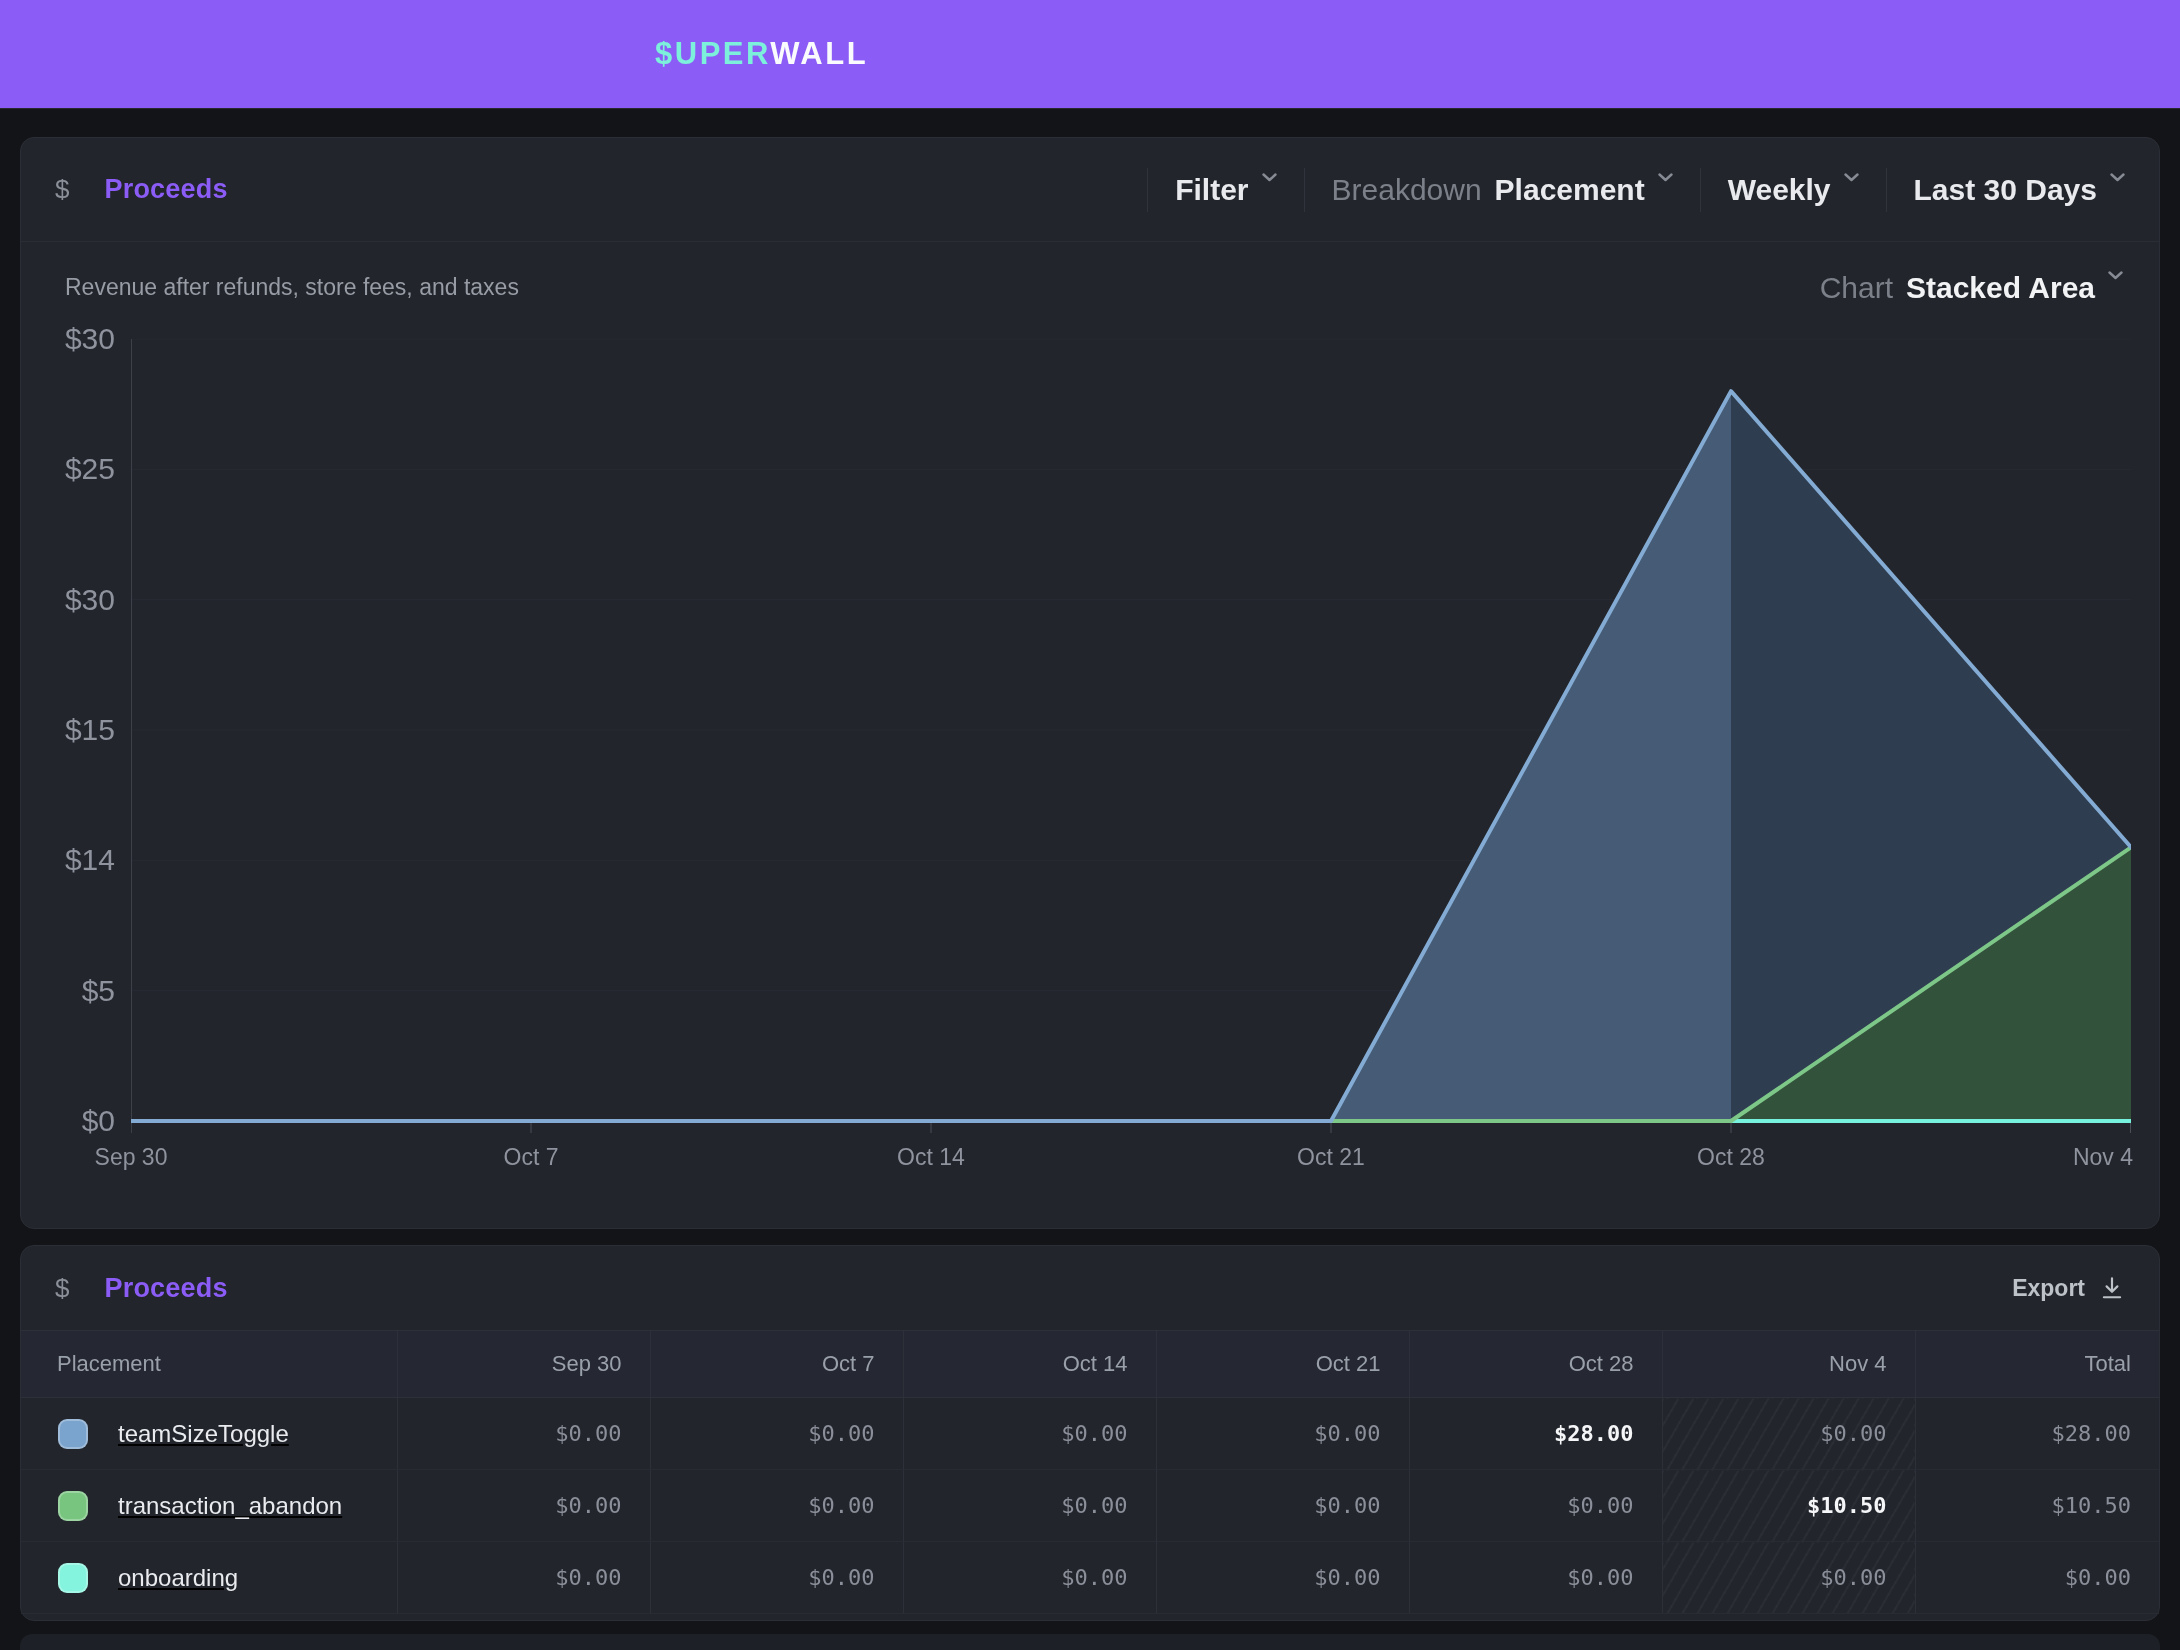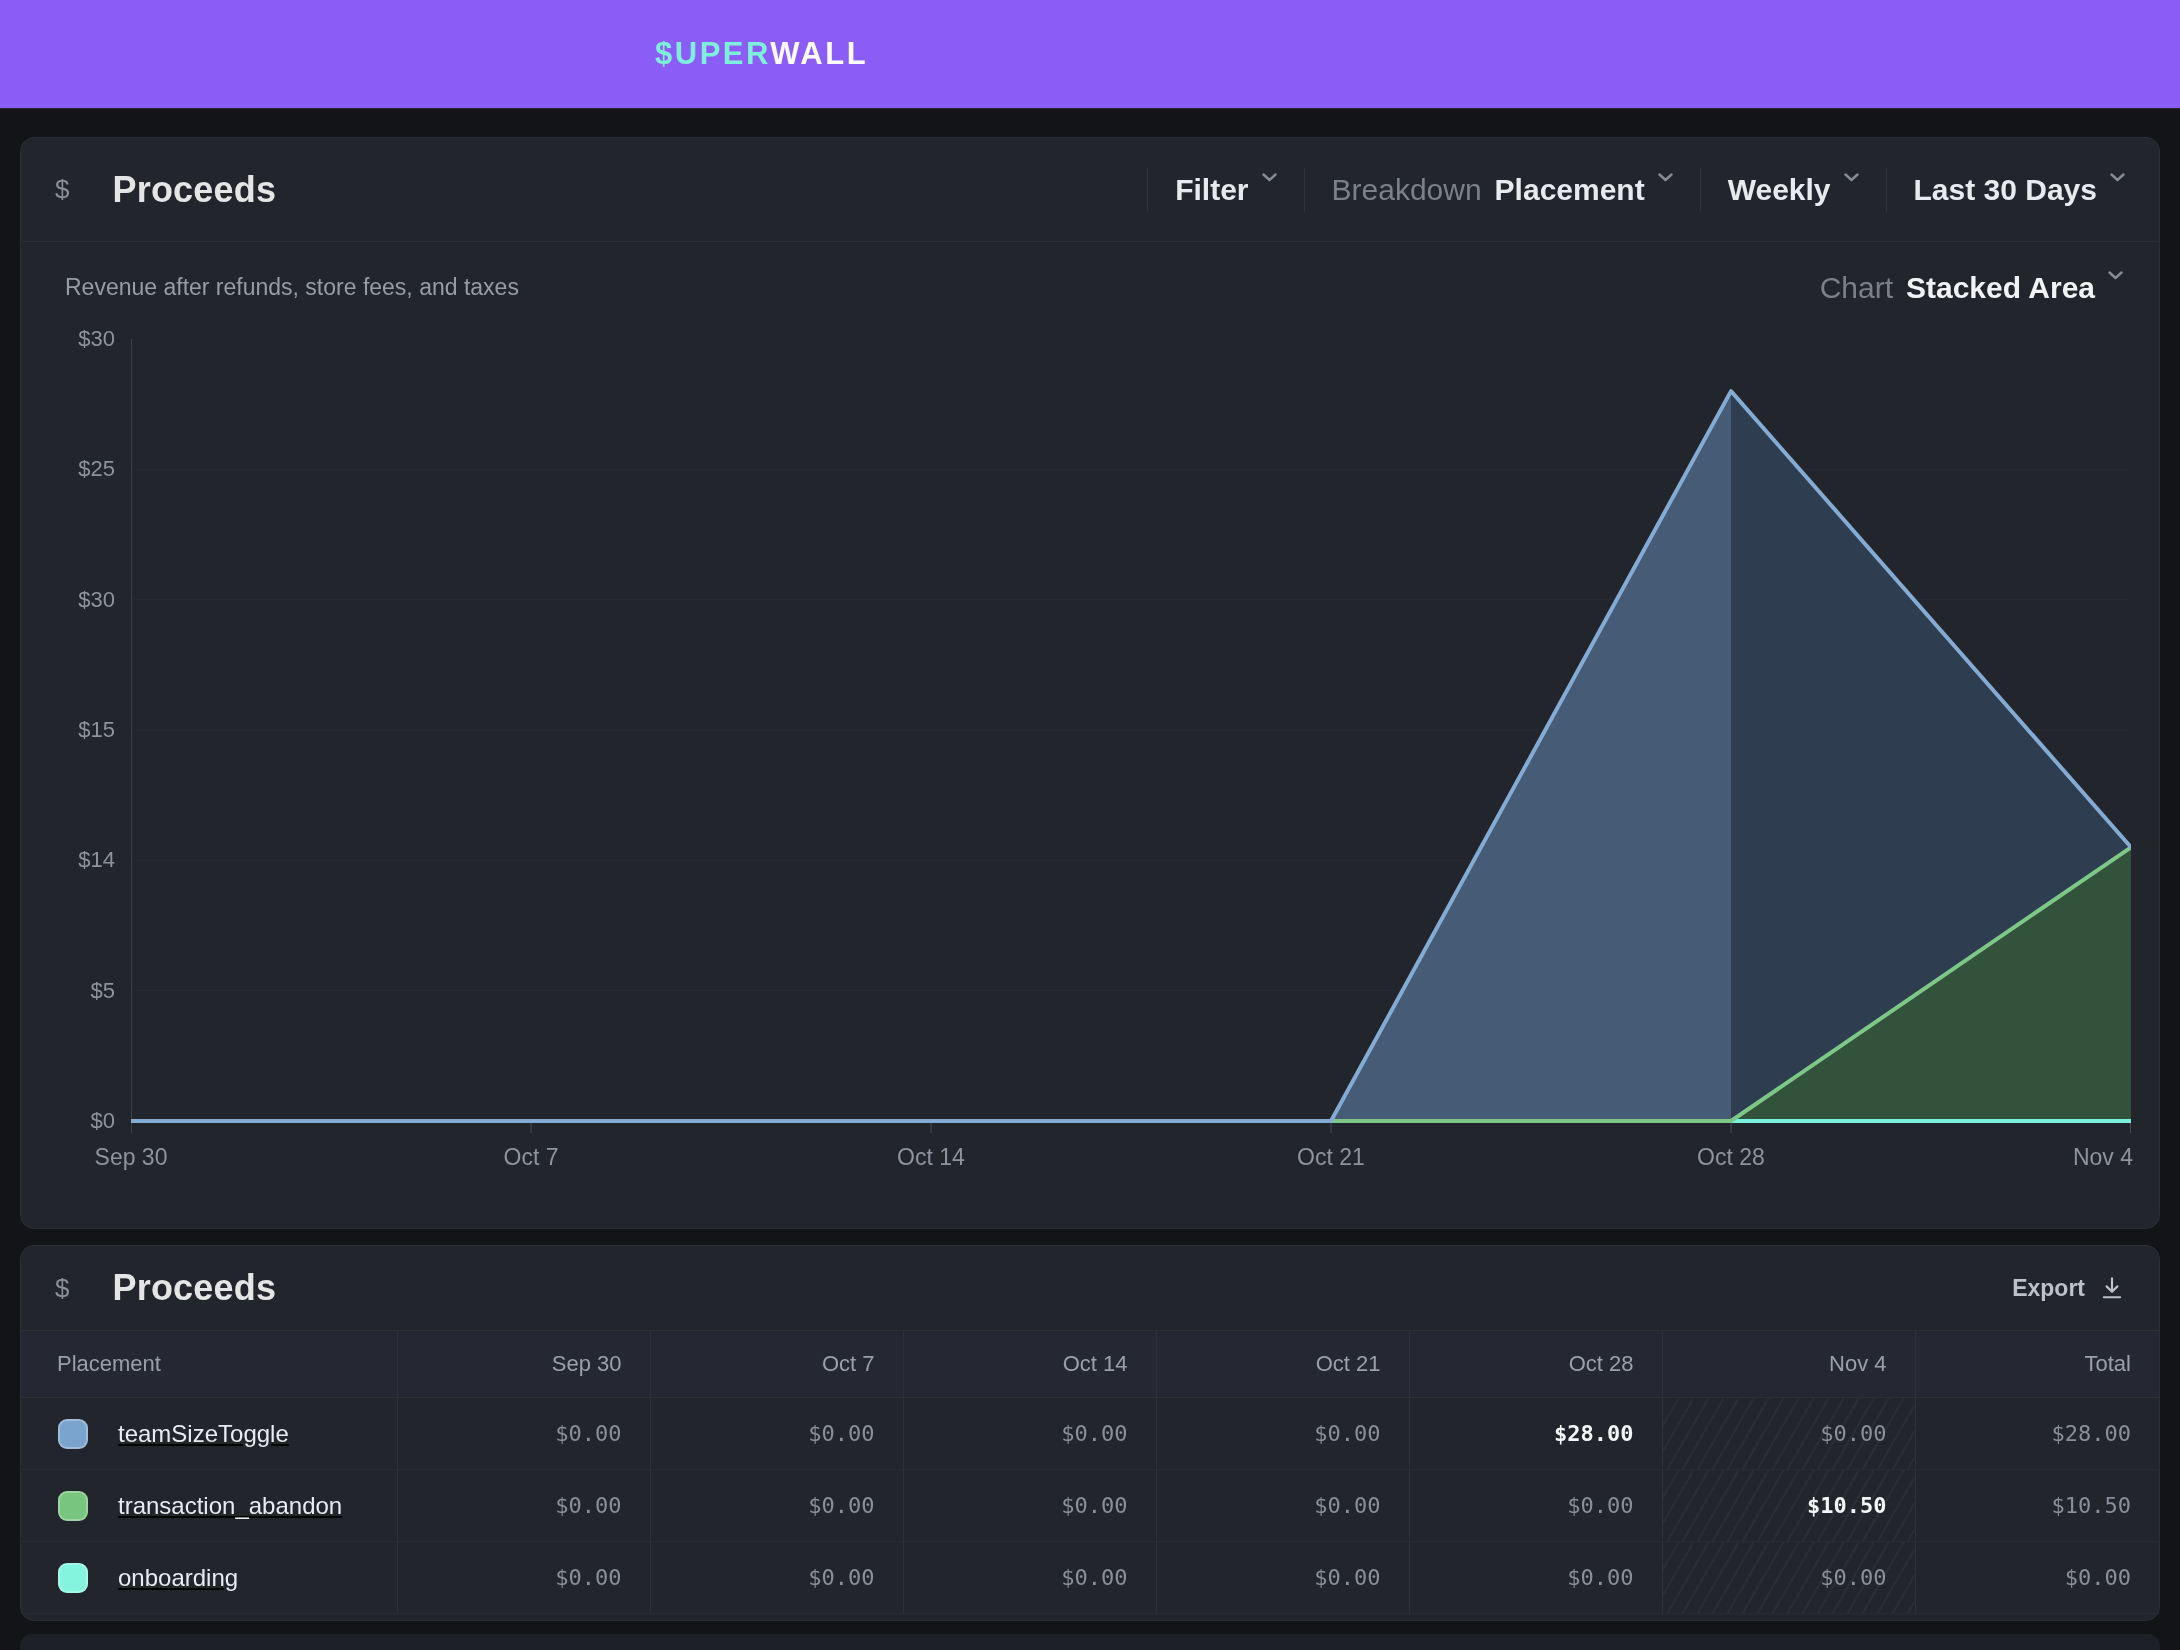--- a/index.html
+++ b/index.html
@@ -15,37 +15,37 @@
   .logo-rest{color:#fafbfc;}
 
   
   .card{position:absolute;left:20px;width:2140px;background:#22252c;border:1px solid #2b2e36;border-radius:14px;box-sizing:border-box;}
   .chart-card{top:137px;height:1092px;}
   .table-card{top:1245px;height:376px;}
 
   .card-header{height:103px;display:flex;justify-content:space-between;align-items:center;padding:0 34px;border-bottom:1px solid #2a2d35;}
   .title-group{display:flex;align-items:center;gap:27px;}
   .dollar-icon{color:#8b8f98;font-size:26px;font-weight:500;}
-  .card-title{margin:16px;font-size:36px;font-weight:600;color:#e5e5e5;letter-spacing:.2px;}
+  .card-title{margin:8px;font-size:27px;font-weight:600;color:#8b5cf6;letter-spacing:.2px;}
 
   .controls{display:flex;align-items:center;}
   .sep{width:1px;height:44px;background:#30333c;flex:0 0 auto;}
   .ctl{display:flex;align-items:flex-start;gap:13px;background:none;border:none;color:#e8eaee;font-size:30px;font-weight:600;font-family:inherit;margin:0 27px;padding:0;cursor:pointer;white-space:nowrap;}
   .ctl:last-child{margin-right:0;}
   .dim{color:#7c8089;font-weight:500;}
   .chev{flex:0 0 auto;}
 
   .sub-row{display:flex;justify-content:space-between;align-items:center;padding:24px 36px 0 36px;}
   .subtitle{margin:8px;color:#979ca5;font-size:23px;font-weight:500;}
   .chart-type{margin:0;}
   .chart-type .strong{color:#f2f3f5;font-weight:700;}
 
   
   #plot{position:absolute;left:110px;top:201px;}
-  .ylab{position:absolute;left:0;width:94px;text-align:right;font-size:22px;color:#8f939d;height:30px;line-height:30px;}
+  .ylab{position:absolute;left:0;width:94px;text-align:right;font-size:30px;color:#8f939d;height:30px;line-height:30px;}
   .xlab{position:absolute;top:1006px;font-size:23px;color:#8f939d;white-space:nowrap;}
 
   
   .table-title{height:84px;display:flex;justify-content:space-between;align-items:center;padding:0 34px;}
   .export{display:flex;align-items:center;gap:14px;background:none;border:none;color:#bdc1c8;font-size:23px;font-weight:600;font-family:inherit;cursor:pointer;padding:0;}
 
   table{position:absolute;top:84px;left:0;width:2138px;border-collapse:collapse;table-layout:fixed;}
   thead th{background:#252832;height:64px;font-size:22px;font-weight:500;color:#9aa0a9;border-top:1px solid #2d3039;border-bottom:1px solid #2d3039;}
   th.placement{text-align:left;padding-left:36px;}
   th.num-h{text-align:right;padding-right:28px;}

